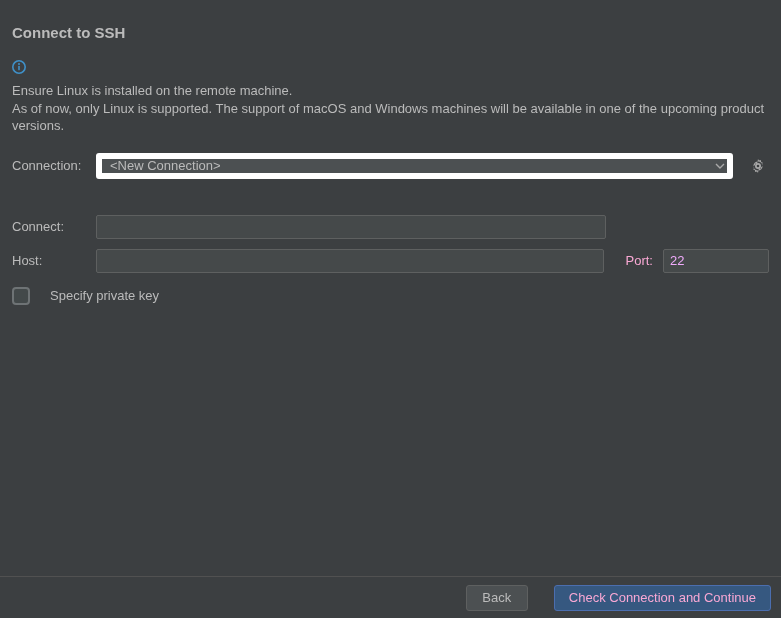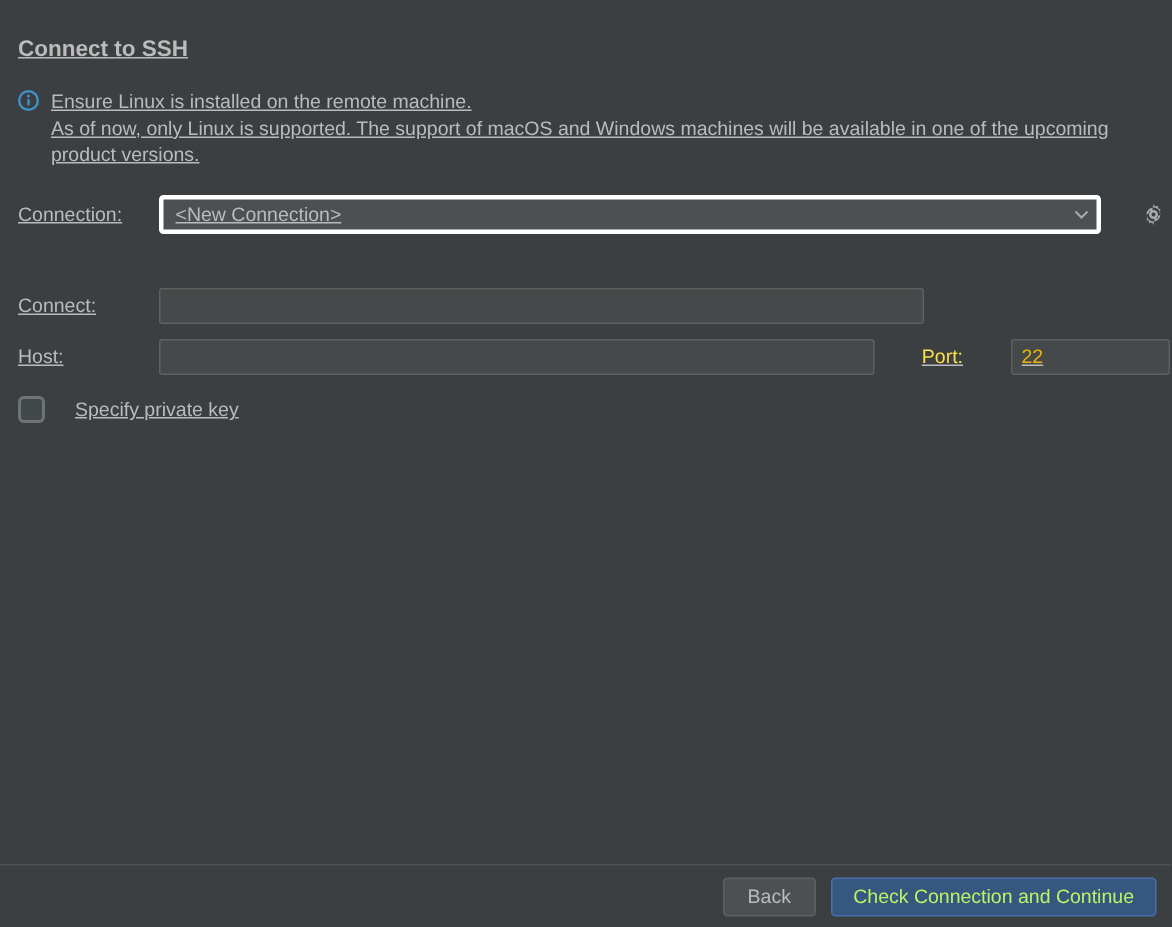--- a/index.html
+++ b/index.html
@@ -7,65 +7,65 @@
   body {
     background: #3c3f41;
     color: #bbbbbb;
     font-family: -apple-system, "Segoe UI", Arial, sans-serif;
     font-size: 13px;
     display: flex;
     flex-direction: column;
   }
   .content {
     flex: 1;
-    padding: 12px 1px 0 12px;
-    text-decoration: underline;
+    padding: 12px 12px 0 12px;
   }
   .title {
     color: #bbbbbb;
     font-size: 15px;
     font-weight: 700;
     margin-top: 12px;
     margin-bottom: 18px;
   }
   .info-row {
     display: flex;
     align-items: flex-start;
     gap: 8px;
     margin-bottom: 18px;
+    flex-direction: column;
   }
   .info-icon-cell {
     flex: 0 0 auto;
     padding-top: 1px;
   }
   .info-text {
     flex: 1;
     color: #bbbbbb;
     line-height: 1.35;
   }
   .form-row {
     display: flex;
     align-items: center;
     margin-bottom: 10px;
-    gap: 16px;
+    gap: 6px;
   }
   .label {
     width: 78px;
     flex: 0 0 78px;
     color: #bbbbbb;
   }
   .combo-wrap {
     flex: 1;
     position: relative;
   }
   .combo {
     width: 100%;
     height: 26px;
     background: #4c5052;
-    border: 3px solid #ffffff;
+    border: 6px solid #ffffff;
     border-radius: 3px;
     color: #bbbbbb;
     padding: 0 26px 0 8px;
     display: flex;
     align-items: center;
     cursor: pointer;
   }
   .combo-caret {
     position: absolute;
     right: 8px;
@@ -78,28 +78,28 @@
     display: flex;
     justify-content: center;
     align-items: center;
     margin-left: 8px;
   }
   input[type=text].field {
     height: 24px;
     background: #45494a;
     border: 1px solid #5e6060;
     border-radius: 2px;
-    color: #eab308;
+    color: #f0abfc;
     padding: 0 6px;
     font-size: 13px;
     outline: none;
   }
   .field-username { width: 510px; }
   .field-host { width: 510px; }
-  .port-label { margin-left: 16px; margin-right: 16px; color:#fde047; }
+  .port-label { margin-left: 16px; margin-right: 4px; color:#f9a8d4; }
   .field-port { width: 106px; }
   .gap-large { height: 26px; }
   .check-row {
     display: flex;
     align-items: center;
     gap: 20px;
     margin-top: 14px;
   }
   .checkbox {
     width: 18px; height: 18px;
@@ -109,21 +109,21 @@
     cursor: pointer;
   }
   .footer {
     height: 42px;
     border-top: 1px solid #515151;
     background: #3c3f41;
     display: flex;
     justify-content: flex-end;
     align-items: center;
     padding: 0 10px;
-    gap: 10px;
+    gap: 26px;
   }
   .btn {
     height: 26px;
     border-radius: 3px;
     font-size: 13px;
     padding: 0 14px;
     display: flex;
     align-items: center;
     justify-content: center;
     cursor: pointer;
@@ -131,21 +131,21 @@
   }
   .btn-default {
     background: #4c5052;
     border: 1px solid #5e6060;
     color: #bbbbbb;
     min-width: 62px;
   }
   .btn-primary {
     background: #365880;
     border: 1px solid #4b6eaf;
-    color: #bef264;
+    color: #f9a8d4;
     min-width: 210px;
   }
   svg { display: block; }
 </style>
 </head>
 <body>
 
 <div class="content">
   <div class="title">Connect to SSH</div>
 

